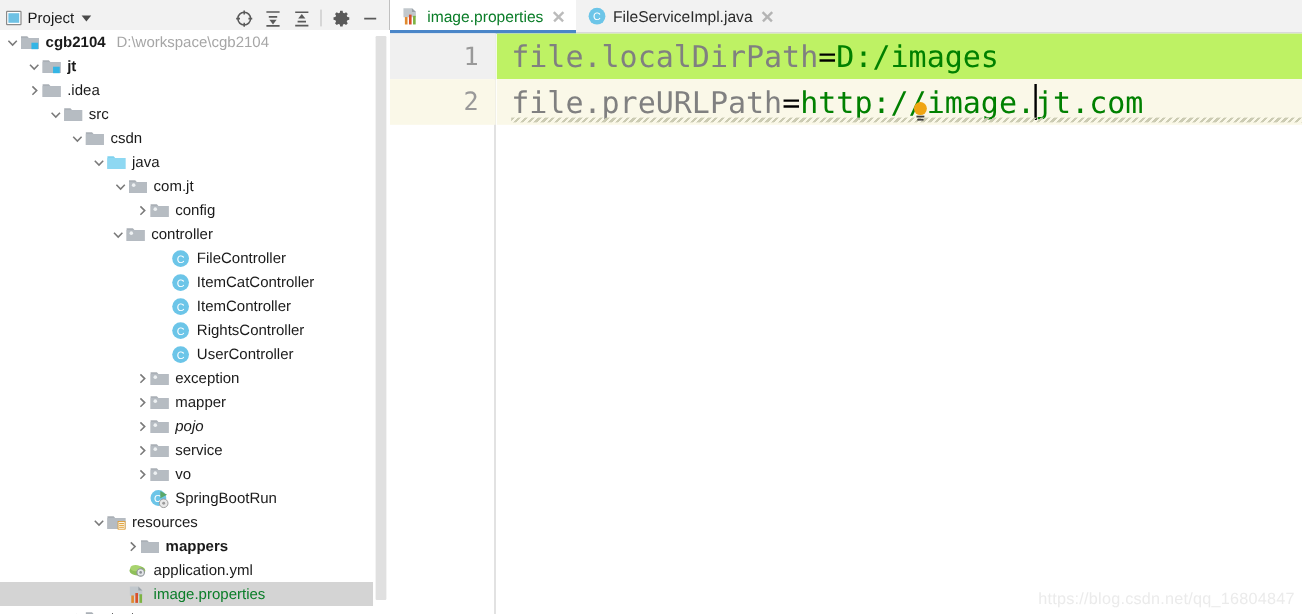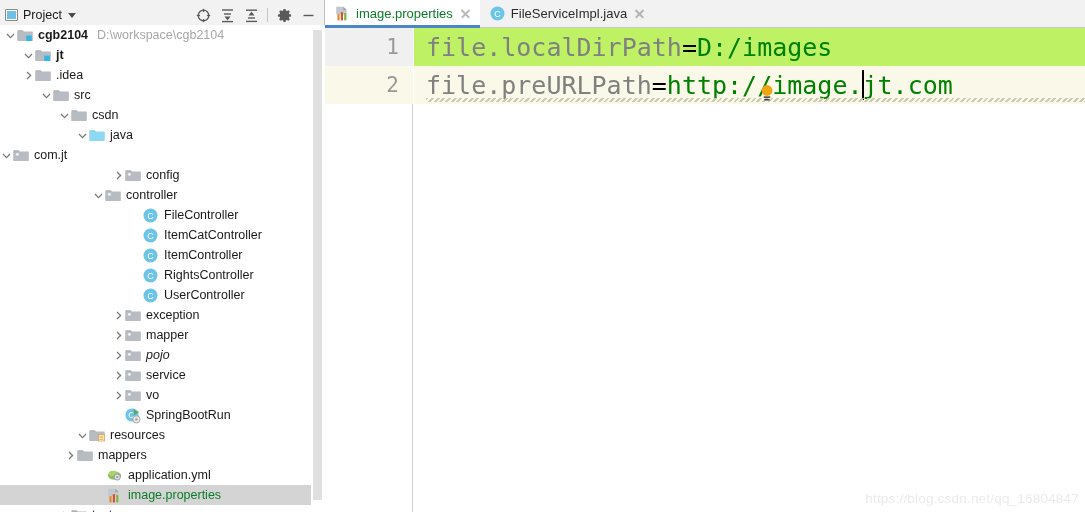--- a/index.html
+++ b/index.html
@@ -295,21 +295,21 @@
               </svg>
             </span>
             <span class="node-icon">
               <svg width="16" height="14" viewBox="0 0 16 14">
                 <path fill="#7fd2ef" d="M0.5 2.2h5.2l1.3 1.5h8.5v9.1H0.5z"></path>
                 <rect x="0.5" y="3.7" width="15" height="9.1" fill="#8ed8f2"></rect>
               </svg>
             </span>
             <span class="node-label">java</span>
           </div>
-          <div class="node" style="">
+          <div class="node" style="padding-left: 94px;">
             <span class="arrow">
               <svg width="9" height="9" viewBox="0 0 9 9">
                 <polyline points="1,3 4.5,6.6 8,3" fill="none" stroke="#7a7a7a" stroke-width="1.3"></polyline>
               </svg>
             </span>
             <span class="node-icon">
               <svg width="16" height="14" viewBox="0 0 16 14">
                 <path fill="#aab0b6" d="M0.5 2.2h5.2l1.3 1.5h8.5v9.1H0.5z"></path>
                 <rect x="0.5" y="3.7" width="15" height="9.1" fill="#b6bcc2"></rect>
                 <circle cx="4.4" cy="6.3" r="1.5" fill="#eef1f3"></circle>
@@ -496,21 +496,21 @@
                 <path fill="#aab0b6" d="M0.5 2.2h5.2l1.3 1.5h8.5v9.1H0.5z"></path>
                 <rect x="0.5" y="3.7" width="15" height="9.1" fill="#b6bcc2"></rect>
                 <rect x="9.4" y="6.6" width="5.8" height="6.4" fill="#fdfcf3" stroke="#e09b2d" stroke-width=".7"></rect>
                 <line x1="10.3" y1="8.2" x2="14.3" y2="8.2" stroke="#e09b2d" stroke-width=".8"></line>
                 <line x1="10.3" y1="9.8" x2="14.3" y2="9.8" stroke="#e09b2d" stroke-width=".8"></line>
                 <line x1="10.3" y1="11.4" x2="14.3" y2="11.4" stroke="#e09b2d" stroke-width=".8"></line>
               </svg>
             </span>
             <span class="node-label">resources</span>
           </div>
-          <div class="node" style="padding-left: 64px;">
+          <div class="node" style="padding-left: 104px; font-weight: bold;">
             <span class="arrow">
               <svg width="9" height="9" viewBox="0 0 9 9">
                 <polyline points="3,1 6.6,4.5 3,8" fill="none" stroke="#7a7a7a" stroke-width="1.3"></polyline>
               </svg>
             </span>
             <span class="node-icon">
               <svg width="16" height="14" viewBox="0 0 16 14">
                 <path fill="#aab0b6" d="M0.5 2.2h5.2l1.3 1.5h8.5v9.1H0.5z"></path>
                 <rect x="0.5" y="3.7" width="15" height="9.1" fill="#b6bcc2"></rect>
               </svg>

